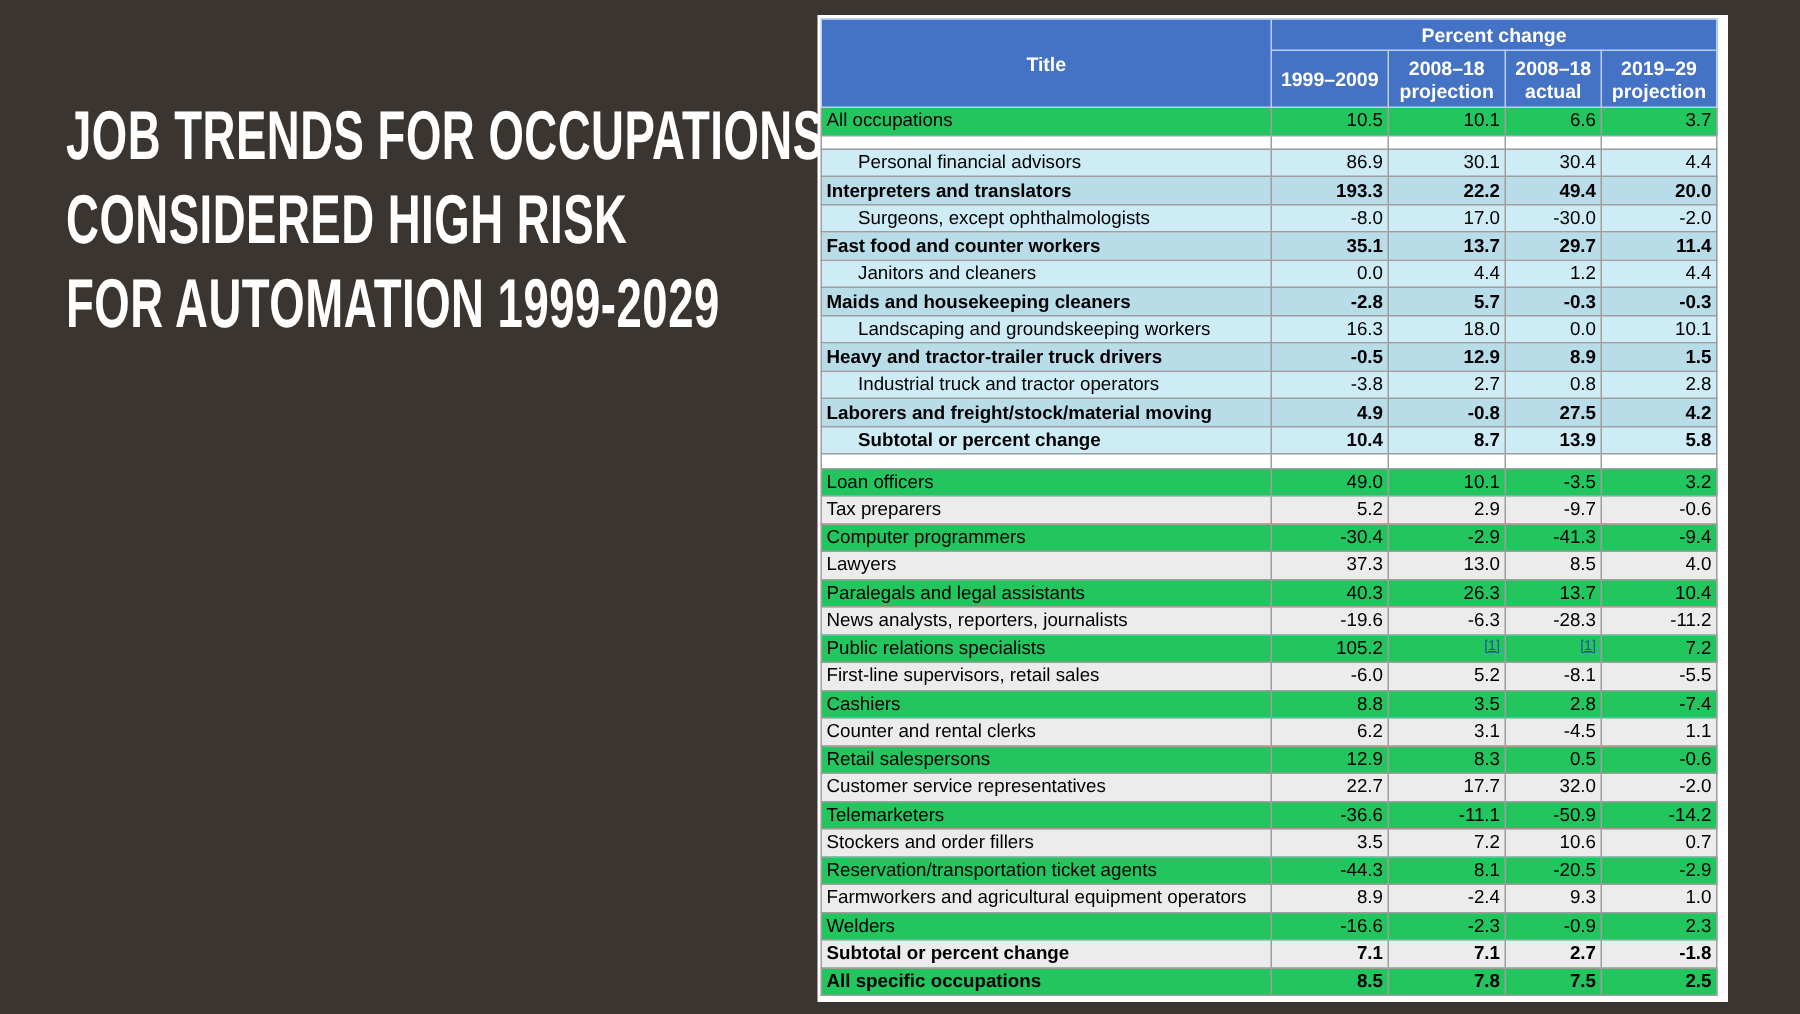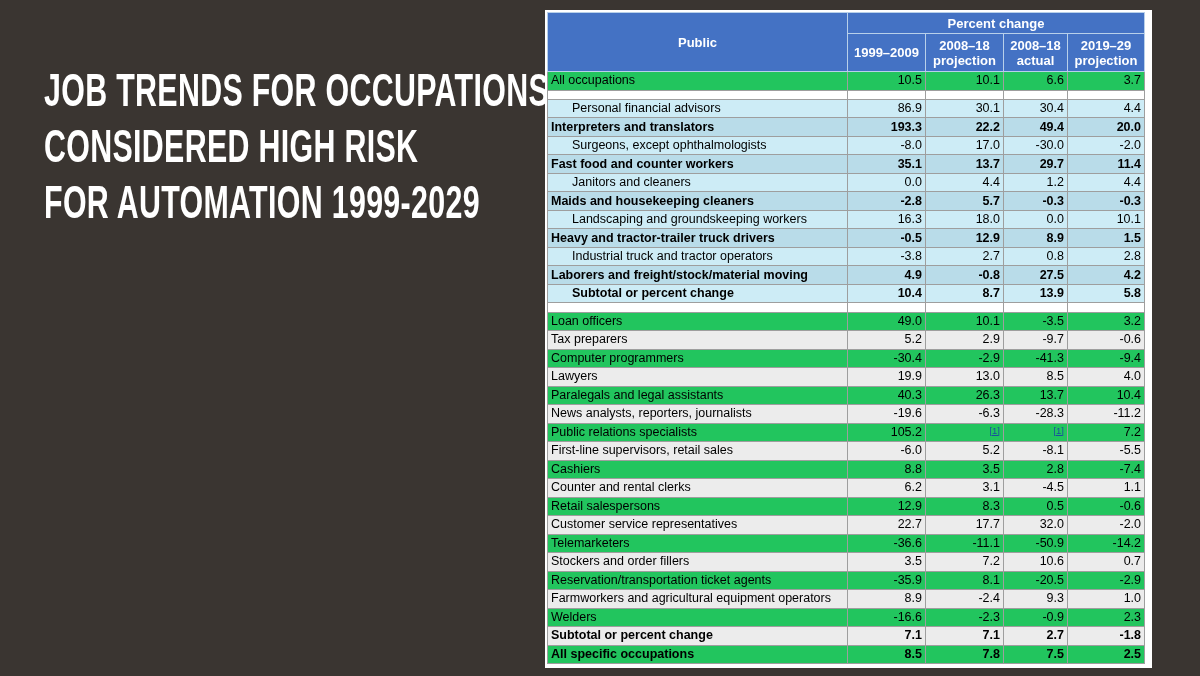--- a/index.html
+++ b/index.html
@@ -54,21 +54,21 @@
   <table>
     <colgroup>
       <col style="width:300px">
         <col style="width:78px">
         <col style="width:78px">
         <col style="width:64px">
         <col style="width:77px">
     </colgroup>
     <thead>
       <tr>
-        <th rowspan="2">Public</th>
+        <th rowspan="2">Title</th>
         <th colspan="4" class="th-group">Percent change</th>
       </tr>
       <tr class="th-cols">
         <th>1999–2009</th>
         <th>2008–18 projection</th>
         <th>2008–18 actual</th>
         <th>2019–29 projection</th>
       </tr>
     </thead>
     <tbody>
@@ -186,21 +186,21 @@
         </tr>
         <tr class="bg-white">
           <td class="label">Computer programmers</td>
           <td class="num">-30.4</td>
           <td class="num">-2.9</td>
           <td class="num">-41.3</td>
           <td class="num">-9.4</td>
         </tr>
         <tr class="bg-gray">
           <td class="label">Lawyers</td>
-          <td class="num">19.9</td>
+          <td class="num">37.3</td>
           <td class="num">13.0</td>
           <td class="num">8.5</td>
           <td class="num">4.0</td>
         </tr>
         <tr class="bg-white">
           <td class="label">Paralegals and legal assistants</td>
           <td class="num">40.3</td>
           <td class="num">26.3</td>
           <td class="num">13.7</td>
           <td class="num">10.4</td>
@@ -263,21 +263,21 @@
         </tr>
         <tr class="bg-gray">
           <td class="label">Stockers and order fillers</td>
           <td class="num">3.5</td>
           <td class="num">7.2</td>
           <td class="num">10.6</td>
           <td class="num">0.7</td>
         </tr>
         <tr class="bg-white">
           <td class="label">Reservation/transportation ticket agents</td>
-          <td class="num">-35.9</td>
+          <td class="num">-44.3</td>
           <td class="num">8.1</td>
           <td class="num">-20.5</td>
           <td class="num">-2.9</td>
         </tr>
         <tr class="bg-gray">
           <td class="label">Farmworkers and agricultural equipment operators</td>
           <td class="num">8.9</td>
           <td class="num">-2.4</td>
           <td class="num">9.3</td>
           <td class="num">1.0</td>

